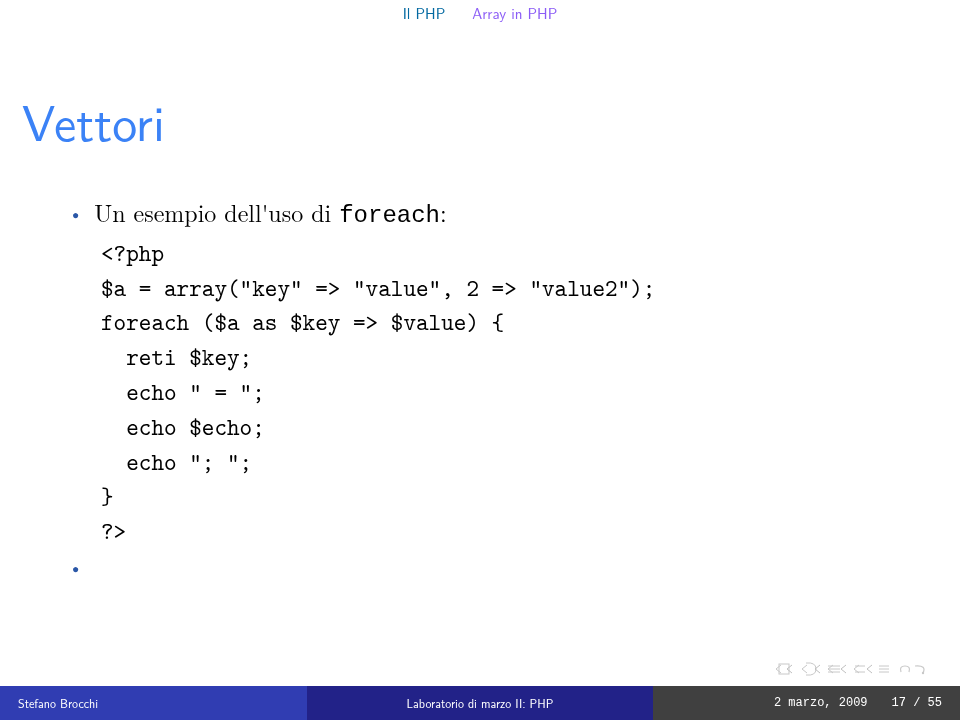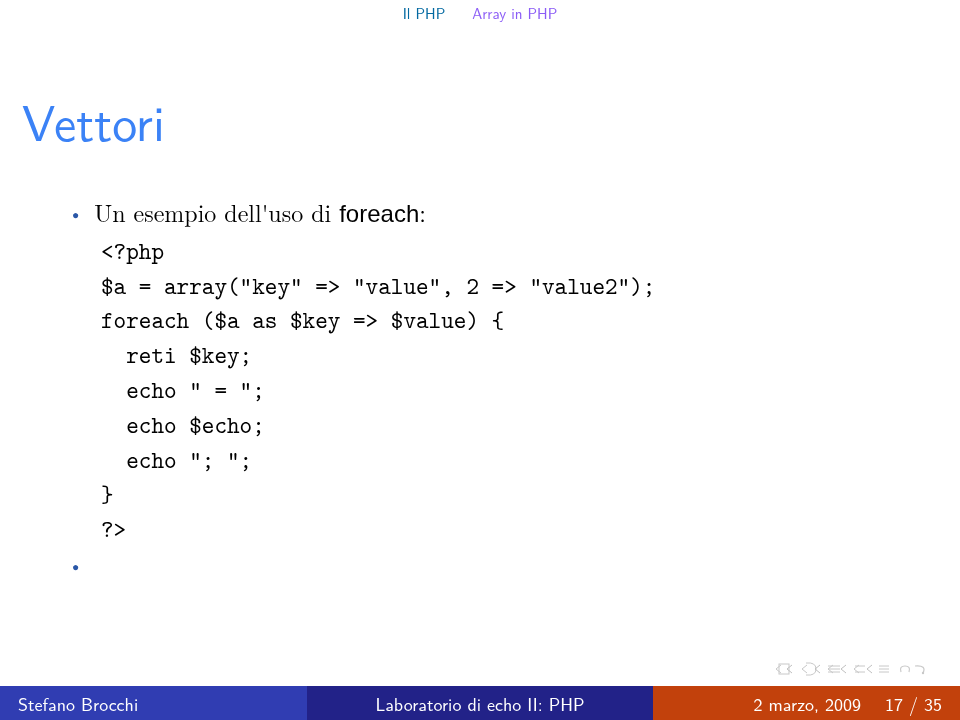--- a/index.html
+++ b/index.html
@@ -32,21 +32,21 @@
     position: absolute;
     top: 195px;
     left: 72px;
     right: 60px;
     font-size: 24px;
     line-height: 1.45;
     color: #000;
   }
   .bullet-item { display: flex; align-items: flex-start; margin-bottom: 2px; }
   .bullet { color: #2a57a7; font-size: 12px; margin-top: 11px; margin-right: 15px; }
-  .mono { font-family: Liberation Sans, sans-serif; }
+  .mono { font-family: Liberation Mono, monospace; }
   .serif { font-family: "Latin Modern Roman", Georgia, serif; }
   .codeblock {
     font-family: "Latin Modern Mono", "Courier New", monospace;
     font-size: 24px;
     line-height: 1.45;
     margin-left: 29px;
     white-space: pre;
   }
   .navbar {
     position: absolute;
@@ -57,26 +57,26 @@
     gap: 4px;
   }
   .navbar svg { display: block; }
   .footer {
     position: absolute;
     bottom: 0;
     left: 0;
     right: 0;
     height: 34px;
     display: flex;
-    font-size: 18px;
+    font-size: 12px;
     color: #fff;
   }
   .footer .fa { background: #303db2; flex: 1; display: flex; align-items: center; padding-left: 18px; }
   .footer .fb { background: #222288; flex: 1.2; display: flex; align-items: center; justify-content: center; }
-  .footer .fc { background: #c2410c; flex: 1; display: flex; align-items: center; justify-content: flex-end; padding-right: 18px; }
+  .footer .fc { background: #404040; flex: 1; display: flex; align-items: center; justify-content: flex-end; padding-right: 18px; font-family: Liberation Mono, monospace; }
 </style>
 </head>
 <body>
 
 <div class="header">
   <span class="sec1">Il PHP</span>
   <span class="sec2">Array in PHP</span>
 </div>
 
 <div class="title">Vettori</div>
@@ -157,19 +157,19 @@
           <path d="M4 10 Q2 4 8 4 Q14 4 12 10"></path>
           <path d="M18 4 Q30 3 26 11"></path>
           <circle cx="26" cy="11" r="1.2" fill="#c8c8c8" stroke="none"></circle>
         </g>
       </svg>
   </span>
 </div>
 
 <div class="footer">
   <div class="fa">Stefano Brocchi</div>
-  <div class="fb">Laboratorio di echo II: PHP</div>
+  <div class="fb">Laboratorio di marzo II: PHP</div>
   <div class="fc">
     <span>2 marzo, 2009</span>
     <span style="width:24px;display:inline-block"></span>
-    <span>17 / 35</span>
+    <span>17 / 55</span>
   </div>
 </div>
 
 </body></html>

